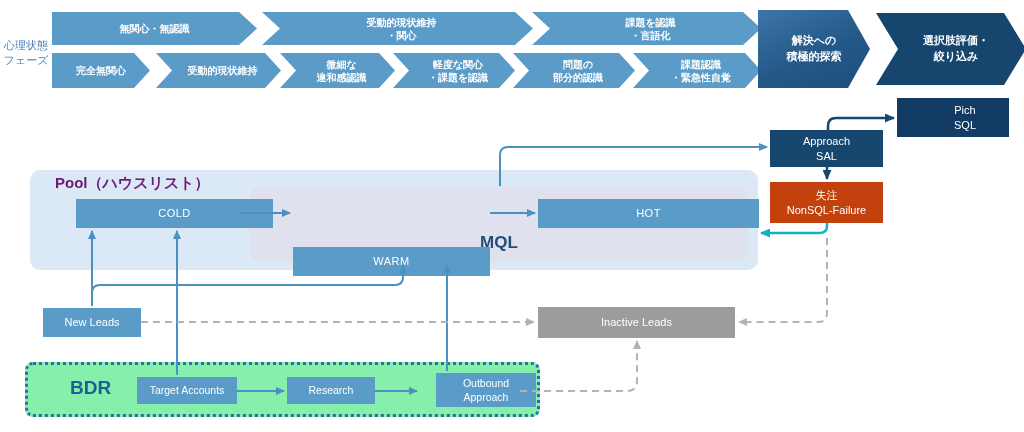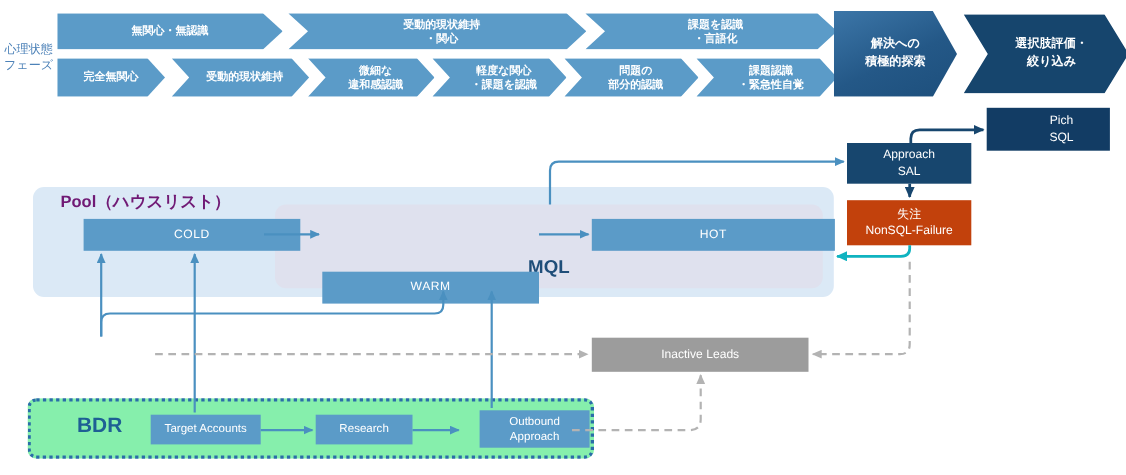--- a/index.html
+++ b/index.html
@@ -113,20 +113,21 @@
   <div class="box b-blue warm">WARM</div>
   <div class="box b-blue hot">HOT</div>
 
   <div class="box b-navy approach-sal">Approach
 SAL</div>
   <div class="box b-navy2 pich-sql">Pich
 SQL</div>
   <div class="box b-teal lost">失注
 NonSQL-Failure</div>
 
+  <div class="box b-blue new-leads">New Leads</div>
   <div class="box b-gray inactive-leads">Inactive Leads</div>
 
   <div class="bdr">
     <div class="bdr-label">BDR</div>
   </div>
   <div class="box b-blue target-accounts">Target Accounts</div>
   <div class="box b-blue research">Research</div>
   <div class="box b-blue outbound">Outbound
 Approach</div>
 

